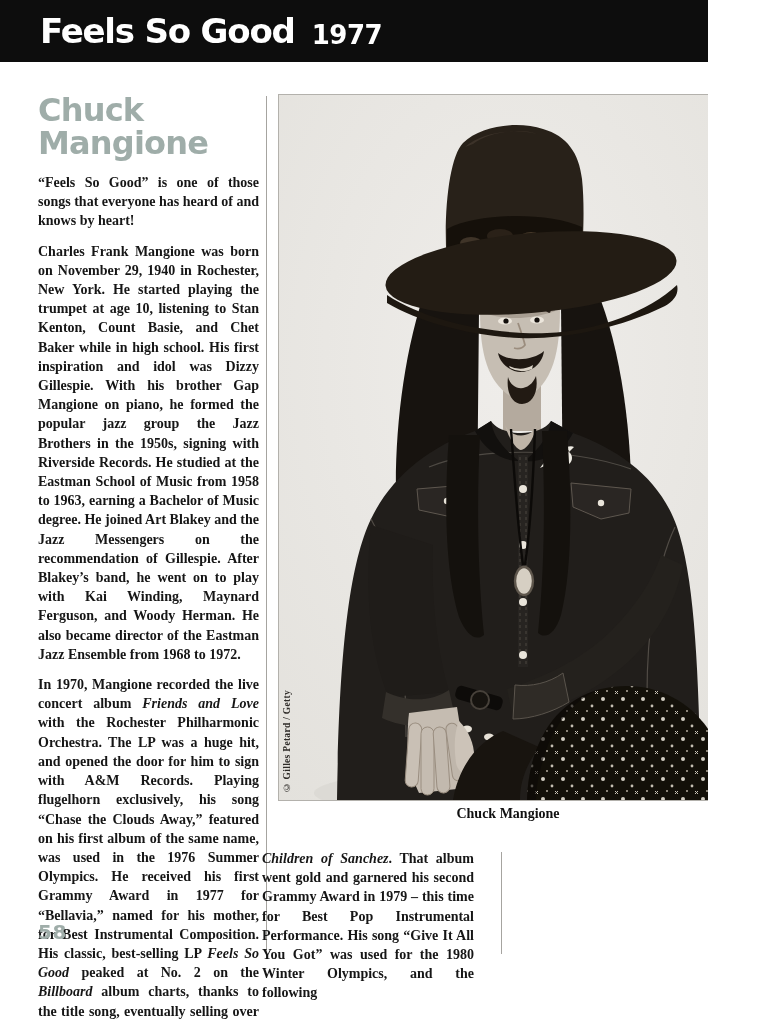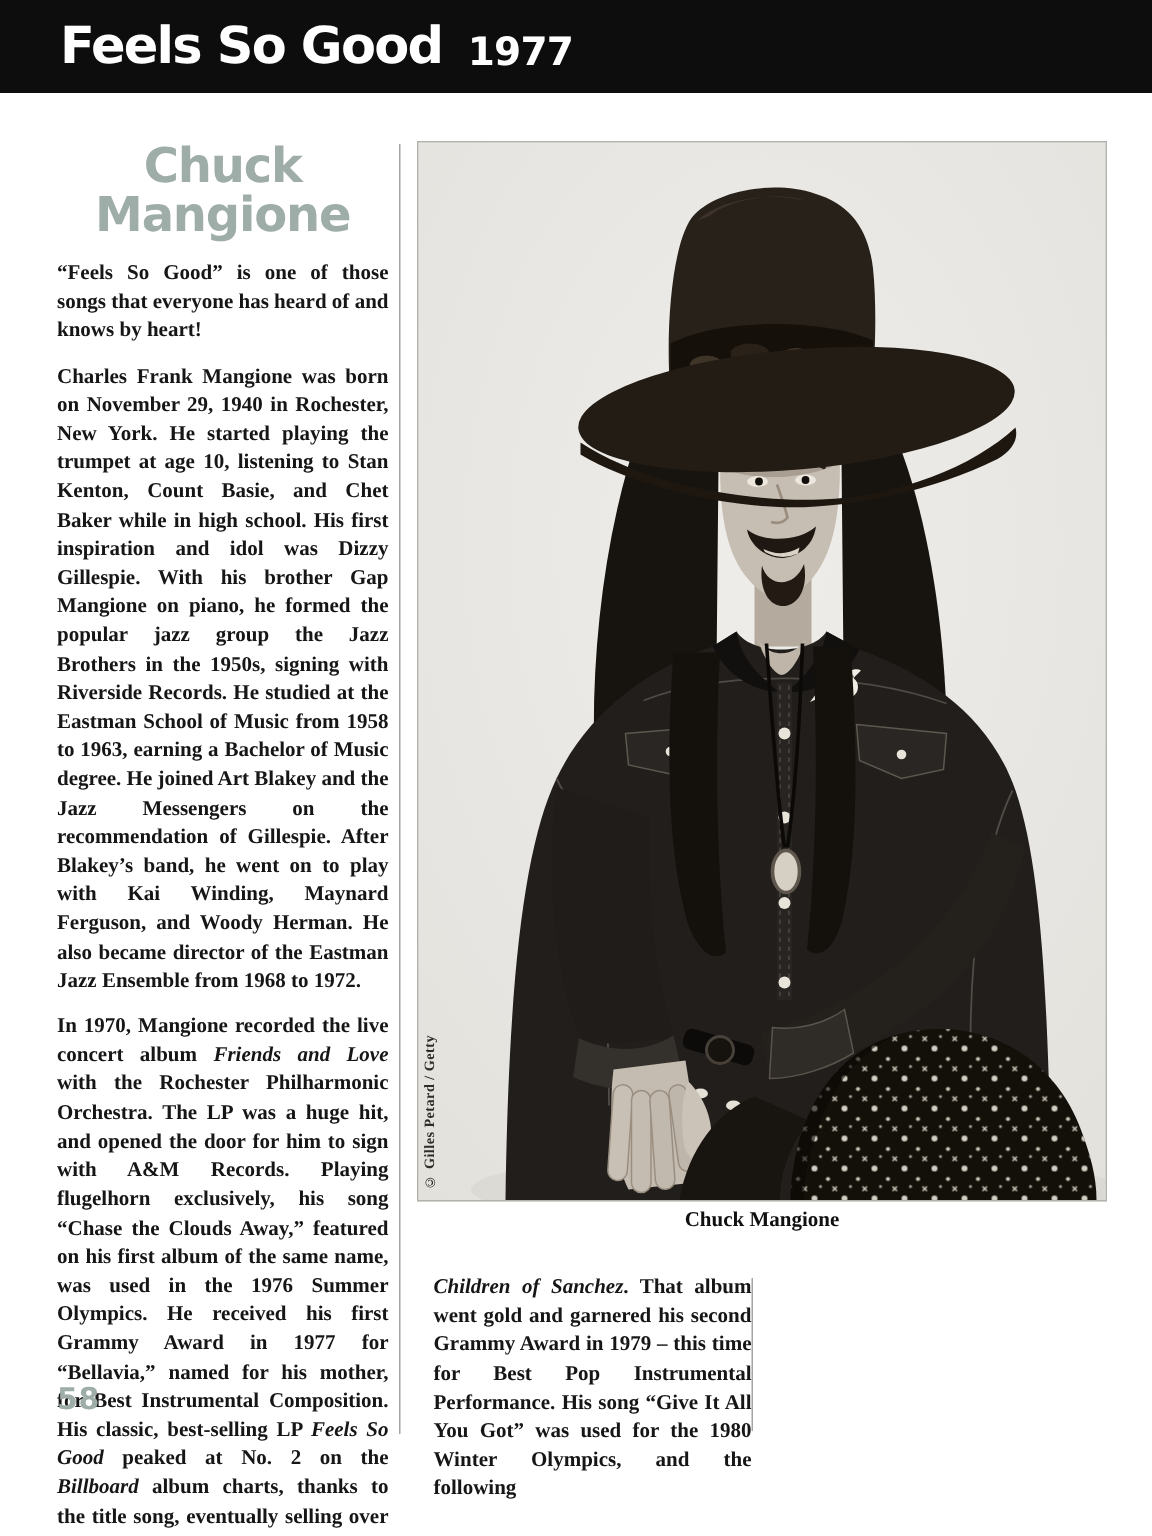--- a/index.html
+++ b/index.html
@@ -1,50 +1,50 @@
 <!DOCTYPE html>
 <html style="--accent: #9fada9; --header_bg: #0d0d0d; --header_text: #ffffff; --body_text: #161616; --divider: #a6a4a0; --photo_bg: #ebe9e5; --photo_border: #b3b1ac;"><head>
 <meta charset="utf-8">
 <style>
   html,body{margin:0;padding:0;background:#ffffff;}
-  .page{position:relative;width:768px;height:1024px;background:#ffffff;overflow:hidden;
+  .page{position:relative;width:708px;height:1024px;background:#ffffff;overflow:hidden;
         font-family:"Liberation Serif",serif;color:var(--body_text,#161616);}
 
   
   .header{position:absolute;left:0;top:0;width:768px;height:62px;background:var(--header_bg,#0d0d0d);
           display:flex;align-items:center;box-sizing:border-box;padding-left:40px;}
   .header .title{color:var(--header_text,#fff);font-family:"DejaVu Sans","Liberation Sans",sans-serif;
           font-weight:bold;font-size:34px;letter-spacing:-1.2px;line-height:1;}
   .header .year{color:var(--header_text,#fff);font-family:"DejaVu Sans","Liberation Sans",sans-serif;
           font-weight:bold;font-size:26px;margin-left:17px;margin-top:8px;letter-spacing:-0.5px;}
 
   
   .leftcol{position:absolute;left:38px;top:94px;width:221px;}
   .article-heading{font-family:"DejaVu Sans","Liberation Sans",sans-serif;font-weight:bold;
-          font-size:32px;line-height:33px;letter-spacing:-0.8px;color:var(--accent,#9fada9);margin:0 0 13px 0;text-align:center;}
+          font-size:32px;line-height:33px;letter-spacing:-0.8px;color:var(--accent,#9fada9);margin:0 0 13px 0;}
   p.body{font-size:14px;line-height:19.2px;text-align:justify;margin:0 0 11px 0;font-weight:bold;}
   p.body:last-child{margin-bottom:0;}
   em{font-style:italic;}
 
   
   .vdiv{position:absolute;width:1px;background:var(--divider,#a6a4a0);}
   .vdiv.main{left:266px;top:96px;height:860px;}
   .vdiv.bottom{left:501px;top:852px;height:102px;}
 
   
   .photo-frame{position:absolute;left:278px;top:94px;width:460px;height:707px;
           border:1px solid var(--photo_border,#b3b1ac);box-sizing:border-box;background:var(--photo_bg,#ebe9e5);}
   .photo-frame svg{display:block;width:458px;height:705px;}
   .photo-credit{position:absolute;left:3px;bottom:8px;writing-mode:vertical-rl;transform:rotate(180deg);
           font-size:9.5px;font-weight:bold;letter-spacing:0.3px;color:#2e2b28;}
   .photo-caption{position:absolute;left:278px;top:806px;width:460px;text-align:center;
           font-weight:bold;font-size:14px;color:#101010;}
 
   
-  .botcol1{position:absolute;left:289px;top:849px;width:212px;}
+  .botcol1{position:absolute;left:262px;top:849px;width:212px;}
   .botcol2{position:absolute;left:517px;top:849px;width:221px;}
 
   
   .pagenum{position:absolute;left:38px;top:920px;font-family:"DejaVu Sans","Liberation Sans",sans-serif;
           font-weight:bold;font-size:20px;letter-spacing:0.5px;color:var(--accent,#9fada9);}
 </style>
 </head>
 <body>
 
 <div class="page">

